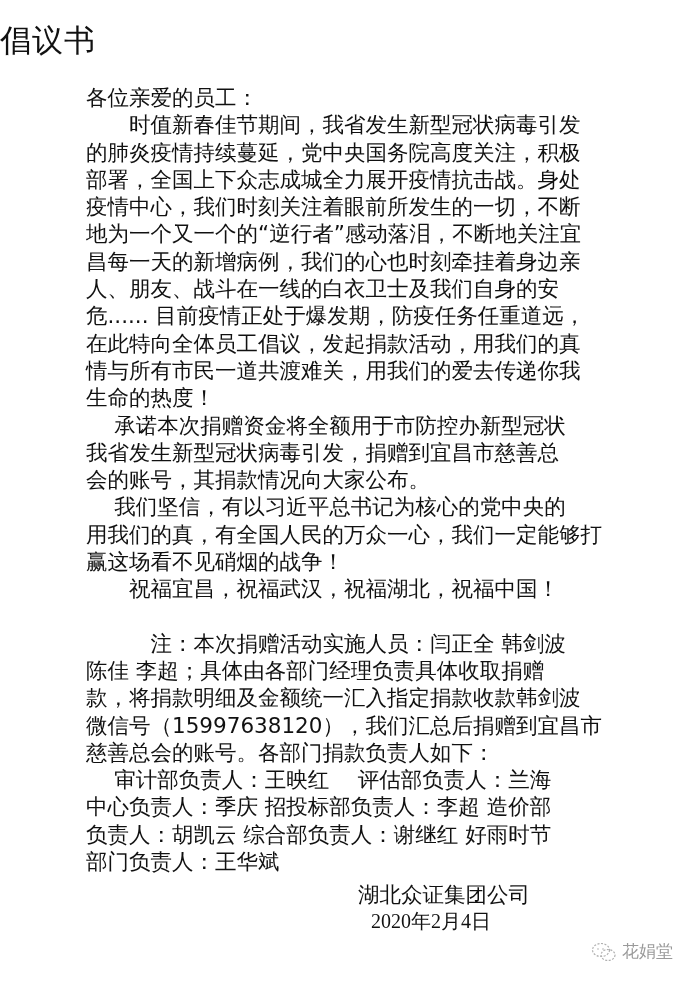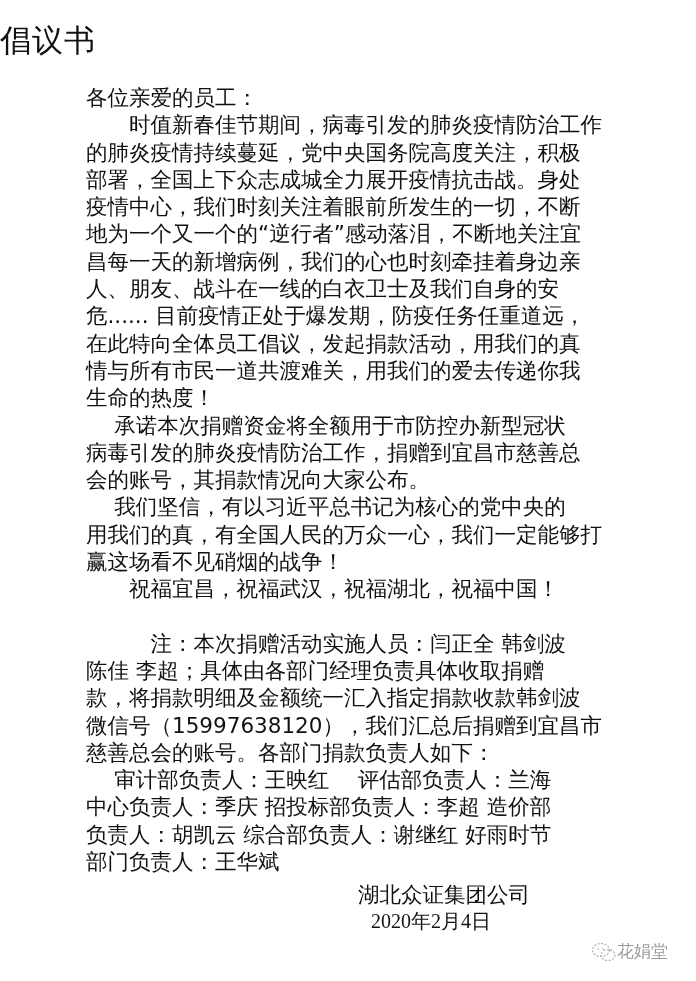--- a/index.html
+++ b/index.html
@@ -51,46 +51,47 @@
     padding-left: 13px;
     font-family: "Liberation Serif", "DejaVu Serif", serif;
     font-size: 20px;
   }
   .watermark {
     position: absolute;
     left: 591px;
     top: 940px;
     display: flex;
     align-items: center;
+    gap: 5px;
     color: #9a9a9a;
     font-size: 17px;
   }
   .watermark svg { display: block; }
 </style>
 </head>
 <body>
 
 <div class="title">倡议书</div>
 
 <div class="doc">
   <div class="line salutation">各位亲爱的员工：</div>
   <div>
-    <div class="line">　　时值新春佳节期间，病毒引发的肺炎疫情防治工作</div>
+    <div class="line">　　时值新春佳节期间，我省发生新型冠状病毒引发</div>
     <div class="line">的肺炎疫情持续蔓延，党中央国务院高度关注，积极</div>
     <div class="line">部署，全国上下众志成城全力展开疫情抗击战。身处</div>
     <div class="line">疫情中心，我们时刻关注着眼前所发生的一切，不断</div>
     <div class="line">地为一个又一个的“逆行者”感动落泪，不断地关注宜</div>
     <div class="line">昌每一天的新增病例，我们的心也时刻牵挂着身边亲</div>
     <div class="line">人、朋友、战斗在一线的白衣卫士及我们自身的安</div>
     <div class="line">危...... 目前疫情正处于爆发期，防疫任务任重道远，</div>
     <div class="line">在此特向全体员工倡议，发起捐款活动，用我们的真</div>
     <div class="line">情与所有市民一道共渡难关，用我们的爱去传递你我</div>
     <div class="line">生命的热度！</div>
     <div class="line">　 承诺本次捐赠资金将全额用于市防控办新型冠状</div>
-    <div class="line">病毒引发的肺炎疫情防治工作，捐赠到宜昌市慈善总</div>
+    <div class="line">我省发生新型冠状病毒引发，捐赠到宜昌市慈善总</div>
     <div class="line">会的账号，其捐款情况向大家公布。</div>
     <div class="line">　 我们坚信，有以习近平总书记为核心的党中央的</div>
     <div class="line">用我们的真，有全国人民的万众一心，我们一定能够打</div>
     <div class="line">赢这场看不见硝烟的战争！</div>
     <div class="line">　　祝福宜昌，祝福武汉，祝福湖北，祝福中国！</div>
   </div>
   <div class="spacer"></div>
   <div>
     <div class="line">　　　注：本次捐赠活动实施人员：闫正全  韩剑波</div>
     <div class="line"> 陈佳  李超；具体由各部门经理负责具体收取捐赠</div>

